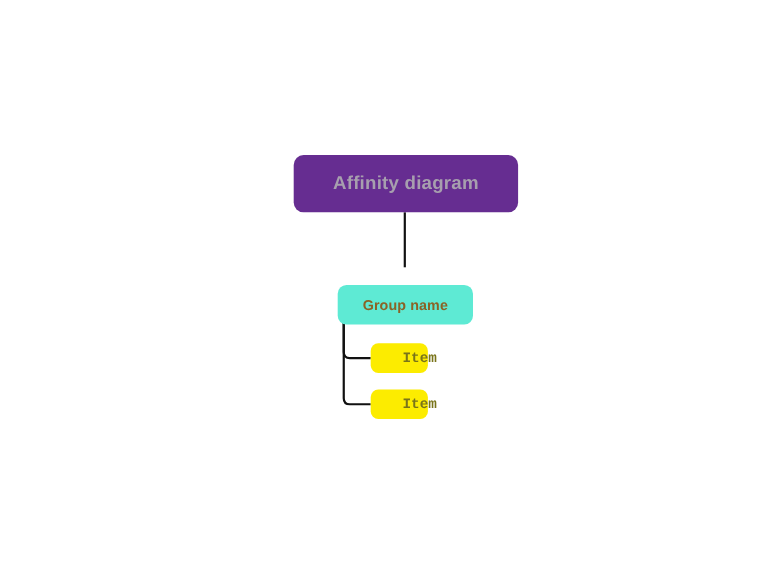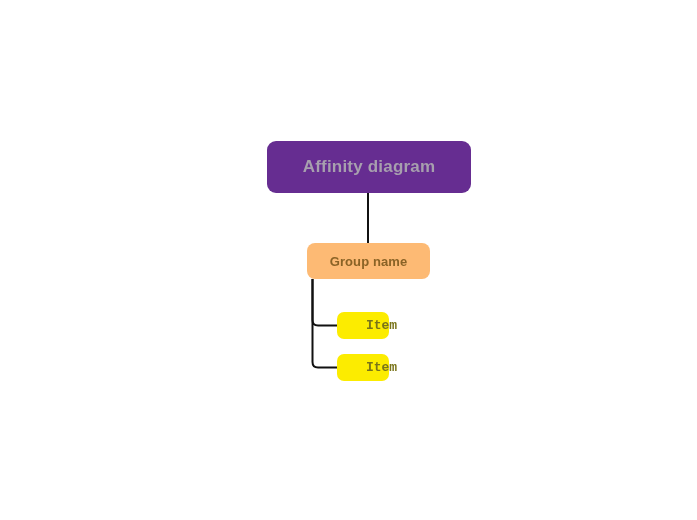--- a/index.html
+++ b/index.html
@@ -51,24 +51,24 @@
   }
   .node-root .node-label {
     font-family: "Liberation Sans", sans-serif;
     font-size: 17px;
     font-weight: bold;
     color: #a79fae;
     letter-spacing: 0.2px;
   }
   .node-group {
     left: 287px;
-    top: 243px;
+    top: 259px;
     width: 123px;
     height: 36px;
-    background: #fdba74;
+    background: #5eead4;
     border-radius: 8px;
   }
   .node-group .node-label {
     font-family: "Liberation Sans", sans-serif;
     font-size: 13px;
     font-weight: bold;
     color: #8a6326;
     letter-spacing: 0.1px;
   }
   .node-item {

